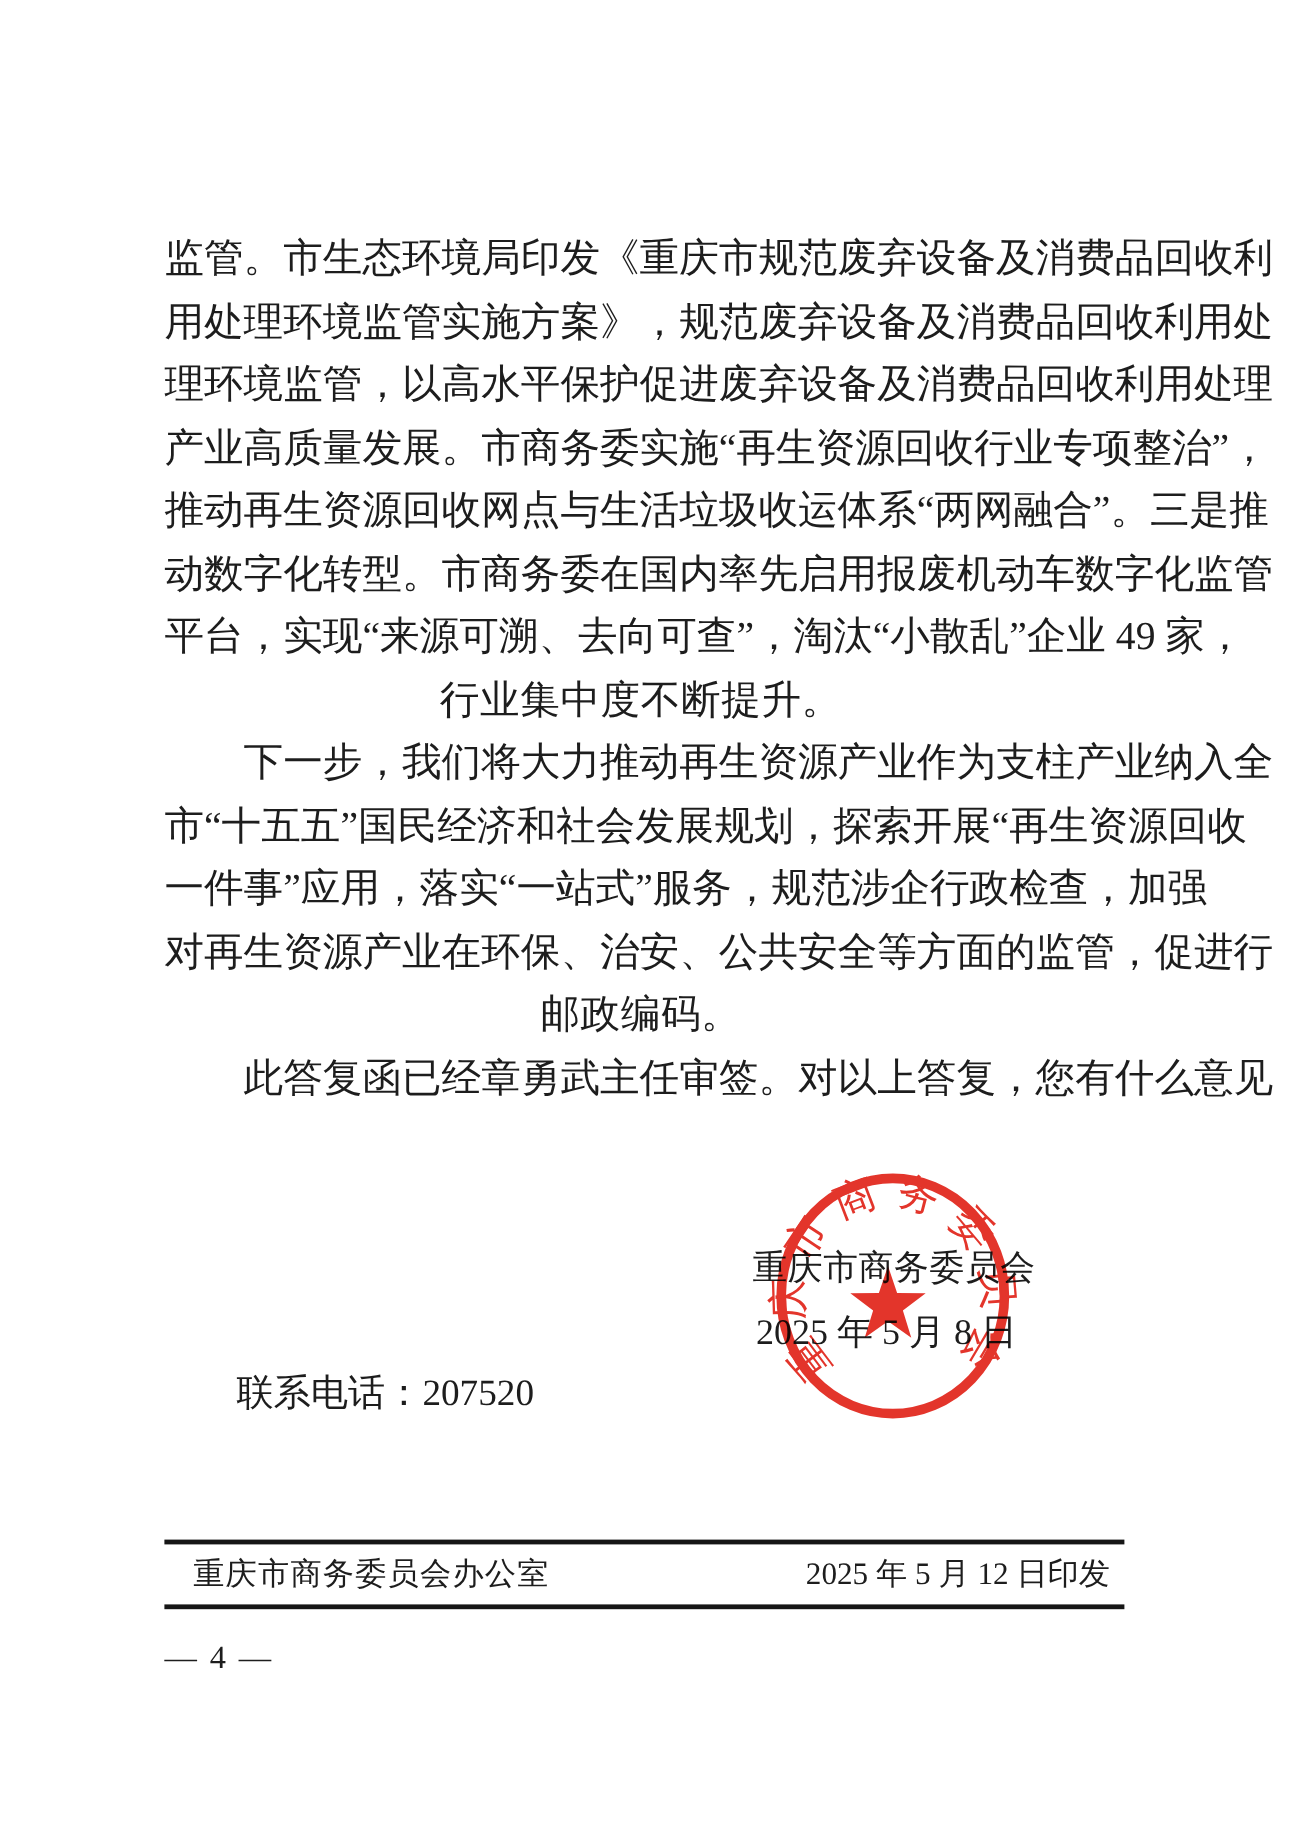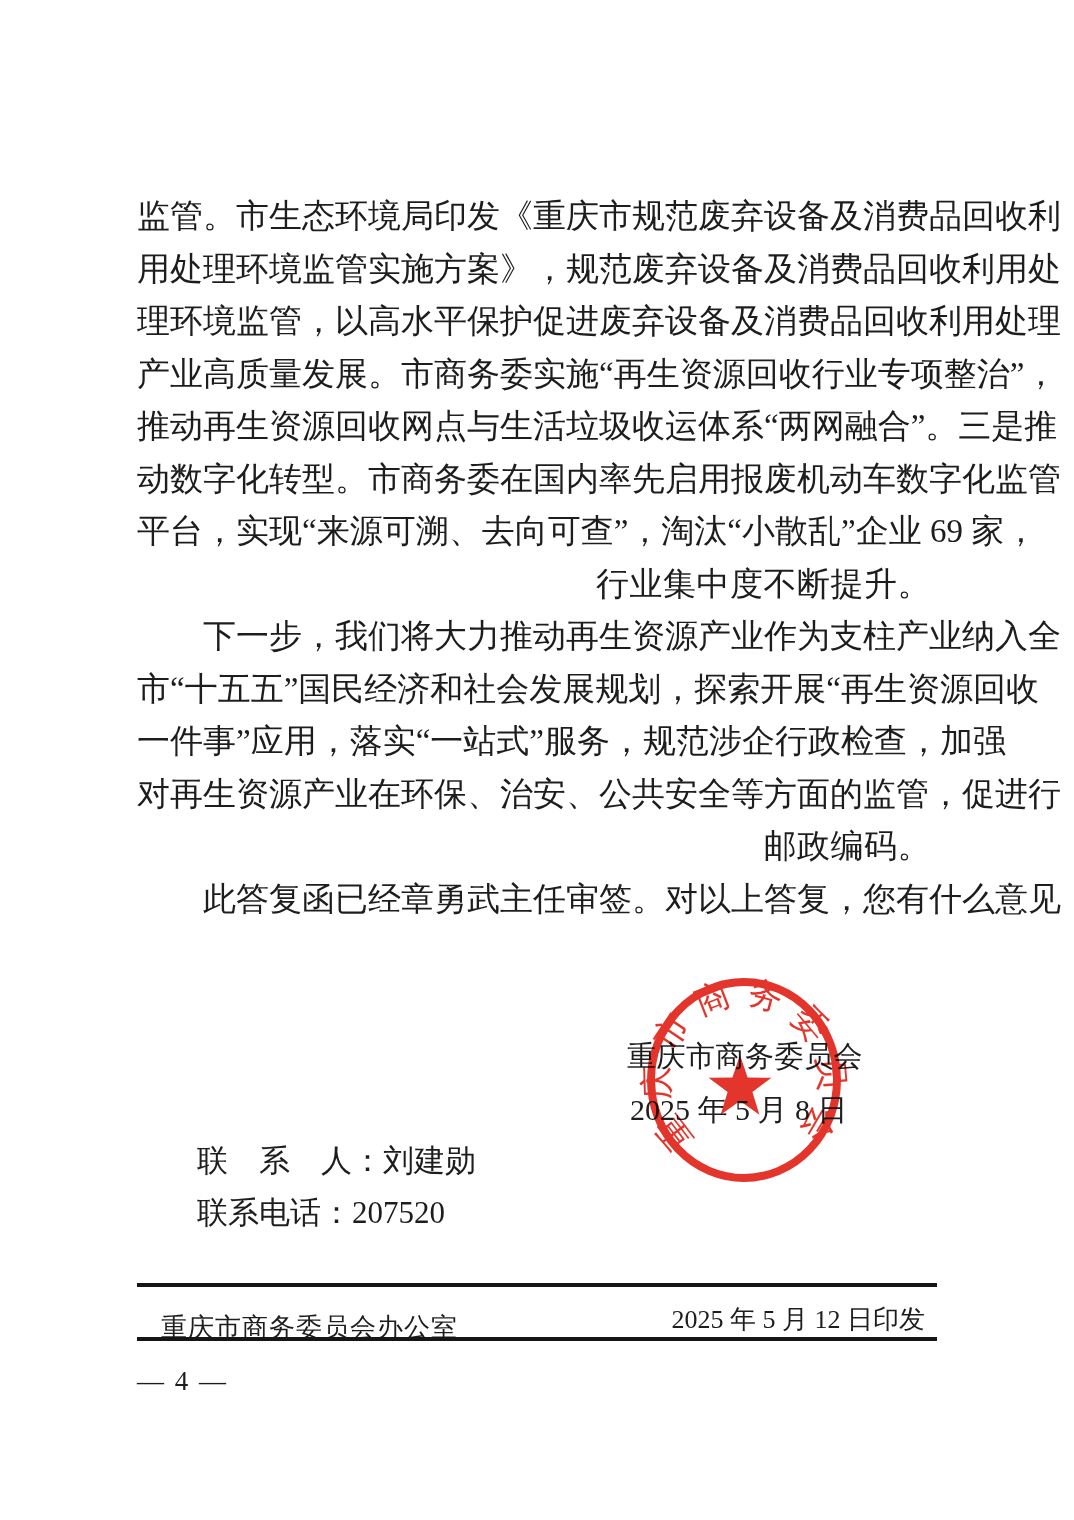--- a/index.html
+++ b/index.html
@@ -12,21 +12,21 @@
     color:#1d1d1d;
   }
   
   .body-text{
     position:absolute;left:137px;top:190px;width:794px;
     font-size:33px;line-height:52.5px;
   }
   .bline{height:52.5px;}
   .bline.just{display:flex;justify-content:space-between;align-items:baseline;}
   .bline.just span{display:inline-block;white-space:pre;}
-  .bline.end{text-align:right;letter-spacing:0.5px;}
+  .bline.end{text-align:center;letter-spacing:0.5px;}
   
   .signoff-org{
     position:absolute;left:627px;top:1037px;
     font-size:29px;letter-spacing:0.5px;white-space:nowrap;
   }
   .signoff-date{
     position:absolute;left:630px;top:1090px;
     font-size:30px;white-space:nowrap;
   }
   
@@ -39,21 +39,21 @@
   .contact-row{height:51.5px;white-space:nowrap;}
   
   .rule{position:absolute;left:137px;width:800px;height:4px;background:#161616;}
   .rule-top{top:1283px;}
   .rule-bottom{top:1337px;}
   .footer-row{
     position:absolute;left:137px;top:1294px;width:800px;
     display:flex;justify-content:space-between;align-items:center;
     font-size:26px;white-space:nowrap;
   }
-  .footer-issuer{padding-left:24px;letter-spacing:1px;margin-top:16px;}
+  .footer-issuer{padding-left:24px;letter-spacing:1px;}
   .footer-date{padding-right:12px;}
   .page-number{
     position:absolute;left:137px;top:1366px;
     font-size:27px;white-space:nowrap;letter-spacing:2px;
   }
 </style>
 </head>
 <body>
 
 <div class="page">
@@ -261,21 +261,21 @@
         <span>，</span>
         <span>淘</span>
         <span>汰</span>
         <span>“</span>
         <span>小</span>
         <span>散</span>
         <span>乱</span>
         <span>”</span>
         <span>企</span>
         <span>业</span>
-        <span> 69 </span>
+        <span> 49 </span>
         <span>家</span>
         <span>，</span>
       </div>
       <div class="bline end">行业集中度不断提升。</div>
       <div class="bline just">
         <span>　</span>
         <span>　</span>
         <span>下</span>
         <span>一</span>
         <span>步</span>
@@ -436,21 +436,20 @@
     <polygon transform="translate(-4,8)" fill="#e1251b" points="0,-33 7.6,-10.5 31.4,-10.2 12.4,4 19.4,26.7 0,13 -19.4,26.7 -12.4,4 -31.4,-10.2 -7.6,-10.5"></polygon>
     <defs>
       <path id="sealArc" d="M -48.9 58.2 A 76 76 0 1 1 48.9 58.2" fill="none"></path>
     </defs>
     <text font-size="34" fill="#e1251b" font-family="Liberation Serif, DejaVu Serif, serif">
       <textPath href="#sealArc" startOffset="0" textLength="362" lengthAdjust="spacing">重庆市商务委员会</textPath>
     </text>
   </svg>
 
   <div class="contact">
-    <div class="contact-row"><span>联　系　人：</span><span>刘建勋</span></div>
     <div class="contact-row"><span>联系电话：</span><span>207520</span></div>
   </div>
 
   <div class="rule rule-top"></div>
   <div class="footer-row">
     <span class="footer-issuer">重庆市商务委员会办公室</span>
     <span class="footer-date">2025 年 5 月 12 日印发</span>
   </div>
   <div class="rule rule-bottom"></div>
 

